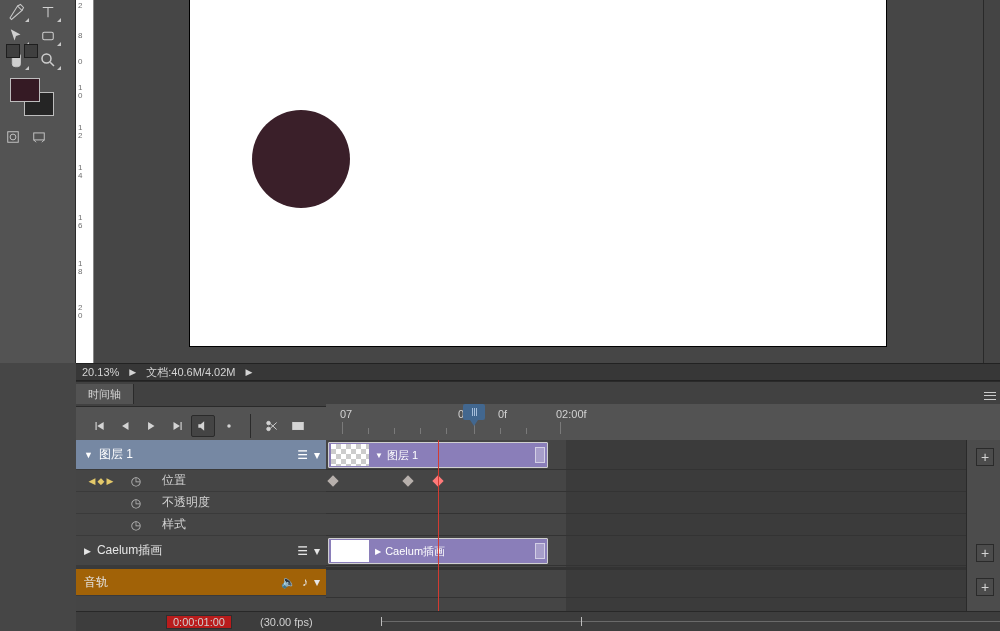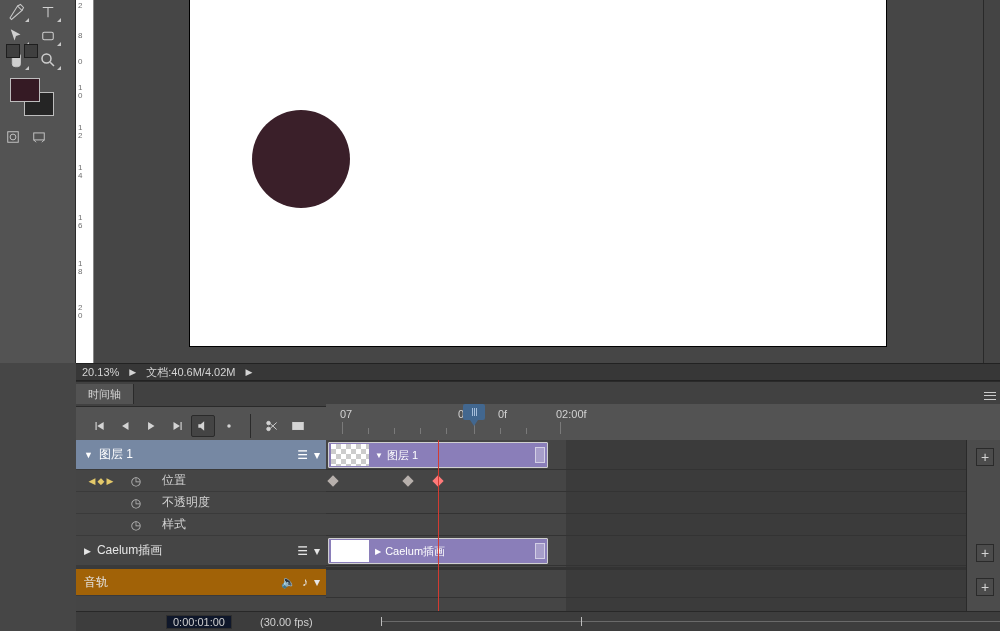--- a/index.html
+++ b/index.html
@@ -132,21 +132,21 @@
 
   .add-btn { position:absolute; right:6px; width:18px;height:18px; border:1px solid #2a2a2a; display:flex;align-items:center;justify-content:center; color:#d4d4d4; background:#4c4c4c; font-size:14px;}
   .add-col { position:absolute; right:0; top:58px; bottom:20px; width:34px; background:#4c4c4c; border-left:1px solid #2a2a2a; }
 
   
   .footer {
     position:absolute; left:0; right:0; bottom:0; height:20px;
     background:#3d3d3d; border-top:1px solid #282828;
     display:flex; align-items:center; padding-left:90px; gap:28px; font-size:11px;color:#cfcfcf;font-family:monospace;
   }
-  .footer .box{background:#0f172a;border:1px solid #2f2f2f;padding:0 6px;height:14px;display:flex;align-items:center;}
+  .footer .box{background:#b91c1c;border:1px solid #2f2f2f;padding:0 6px;height:14px;display:flex;align-items:center;}
   .footer .linebar{flex:1;margin-left:40px;height:1px;background:#6a6a6a;position:relative;}
   .footer .linebar::before,.footer .linebar::after{content:"";position:absolute;top:-4px;width:1px;height:9px;background:#bdbdbd;}
   .footer .linebar::before{left:0;} .footer .linebar::after{left:200px;}
 </style>
 </head>
 <body>
 
 <div class="toolbar">
   <div class="tool-row">
     <div class="tool-btn tool-corner">

